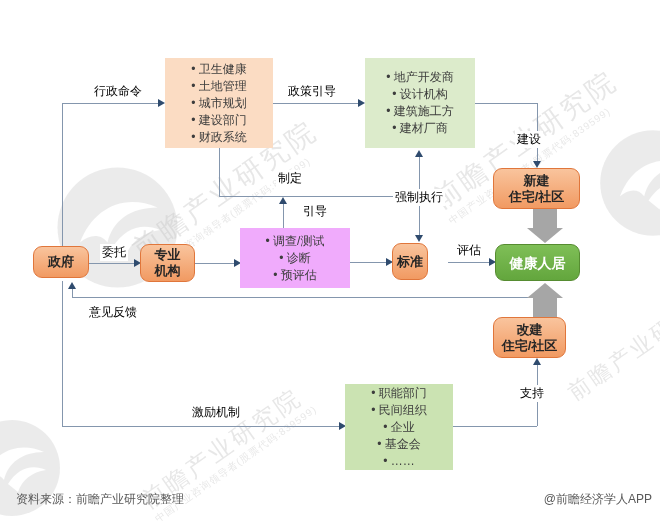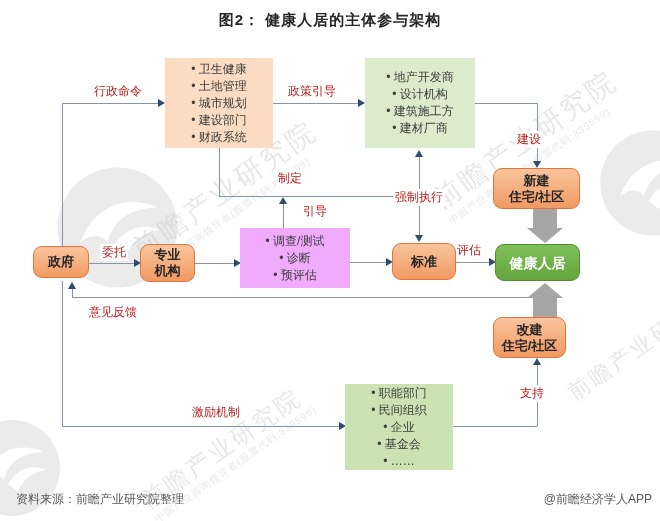--- a/index.html
+++ b/index.html
@@ -25,21 +25,21 @@
         color:#fff;font-size:14px;}
   
   .hline{position:absolute;height:1px;background:#8496ad;}
   .vline{position:absolute;width:1px;background:#8496ad;}
   .ah-r{position:absolute;width:0;height:0;border-top:4px solid transparent;
         border-bottom:4px solid transparent;border-left:7px solid #2f4b6e;}
   .ah-u{position:absolute;width:0;height:0;border-left:4px solid transparent;
         border-right:4px solid transparent;border-bottom:7px solid #2f4b6e;}
   .ah-d{position:absolute;width:0;height:0;border-left:4px solid transparent;
         border-right:4px solid transparent;border-top:7px solid #2f4b6e;}
-  .elabel{position:absolute;font-size:12px;color:#b91c1c;white-space:nowrap;background:#fff;padding:0 2px;}
+  .elabel{position:absolute;font-size:12px;color:#000000;white-space:nowrap;background:#fff;padding:0 2px;}
   
   .gshaft{position:absolute;background:#a6a6a6;}
   .ghead-d{position:absolute;width:0;height:0;border-left:18px solid transparent;
         border-right:18px solid transparent;border-top:15px solid #a6a6a6;}
   .ghead-u{position:absolute;width:0;height:0;border-left:18px solid transparent;
         border-right:18px solid transparent;border-bottom:15px solid #a6a6a6;}
   
   .wm{position:absolute;color:#c7c7c7;opacity:.42;transform:rotate(-35deg);
       white-space:nowrap;pointer-events:none;}
   .wm .big{font-size:28px;letter-spacing:3px;}
@@ -78,21 +78,20 @@
     <span class="small">中国产业咨询领导者(股票代码:839599)</span>
   </div>
   <div class="wm" style="left:555px;top:330px;font-size:22px;">
     <span class="big" style="font-size:22px;">前瞻产业研究院</span>
   </div>
   <div class="wm" style="left:130px;top:430px;">
     <span class="big" style="font-size:24px;">前瞻产业研究院</span>
     <span class="small">中国产业咨询领导者(股票代码:839599)</span>
   </div>
 
-  <div class="title">图2：  健康人居的主体参与架构</div>
 
   <div class="vline" style="left:62px;top:103px;height:143px;"></div>
   <div class="hline" style="left:62px;top:103px;width:97px;"></div>
   <div class="ah-r" style="left:158px;top:99px;"></div>
   <div class="elabel" style="left:92px;top:83px;">行政命令</div>
 
   <div class="hline" style="left:273px;top:103px;width:86px;"></div>
   <div class="ah-r" style="left:358px;top:99px;"></div>
   <div class="elabel" style="left:286px;top:83px;">政策引导</div>
 
@@ -171,21 +170,21 @@
     <div>专业</div>
     <div>机构</div>
   </div>
 
   <div class="listbox blue-lt" style="left:240px;top:228px;width:110px;height:60px;">
     <div class="li">调查/测试</div>
     <div class="li">诊断</div>
     <div class="li">预评估</div>
   </div>
 
-  <div class="node" style="left:392px;top:243px;width:64px;height:37px;">
+  <div class="node" style="left:392px;top:243px;width:36px;height:37px;">
     <div>标准</div>
   </div>
 
   <div class="node node-green" style="left:495px;top:244px;width:85px;height:37px;">
     <div>健康人居</div>
   </div>
 
   <div class="node" style="left:493px;top:168px;width:87px;height:41px;">
     <div>新建</div>
     <div>住宅/社区</div>

